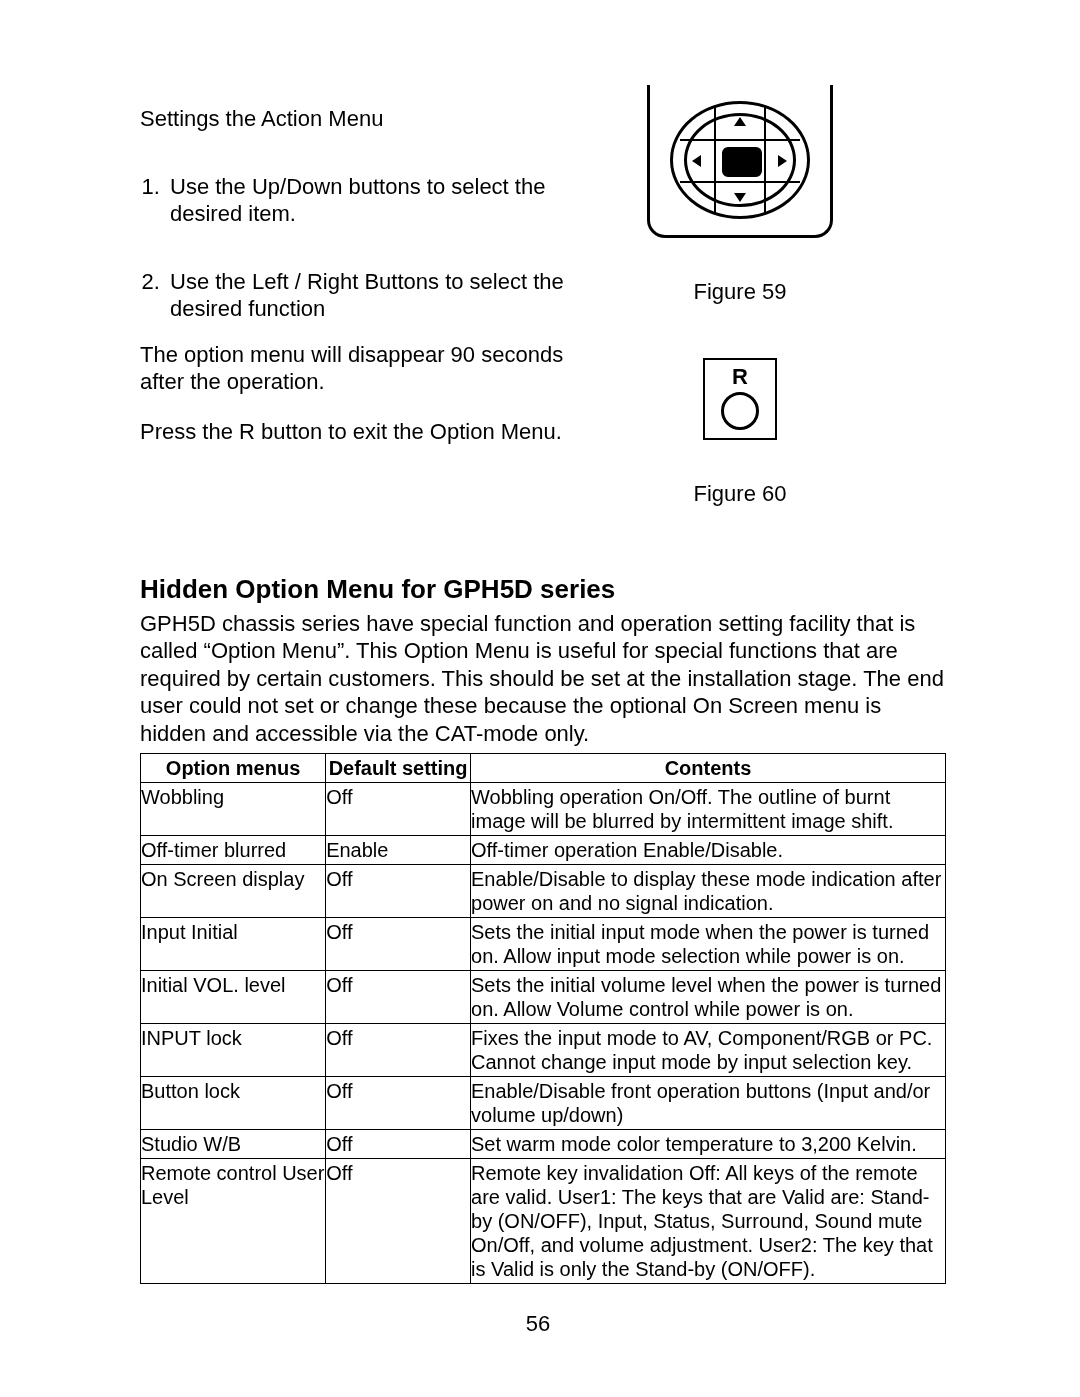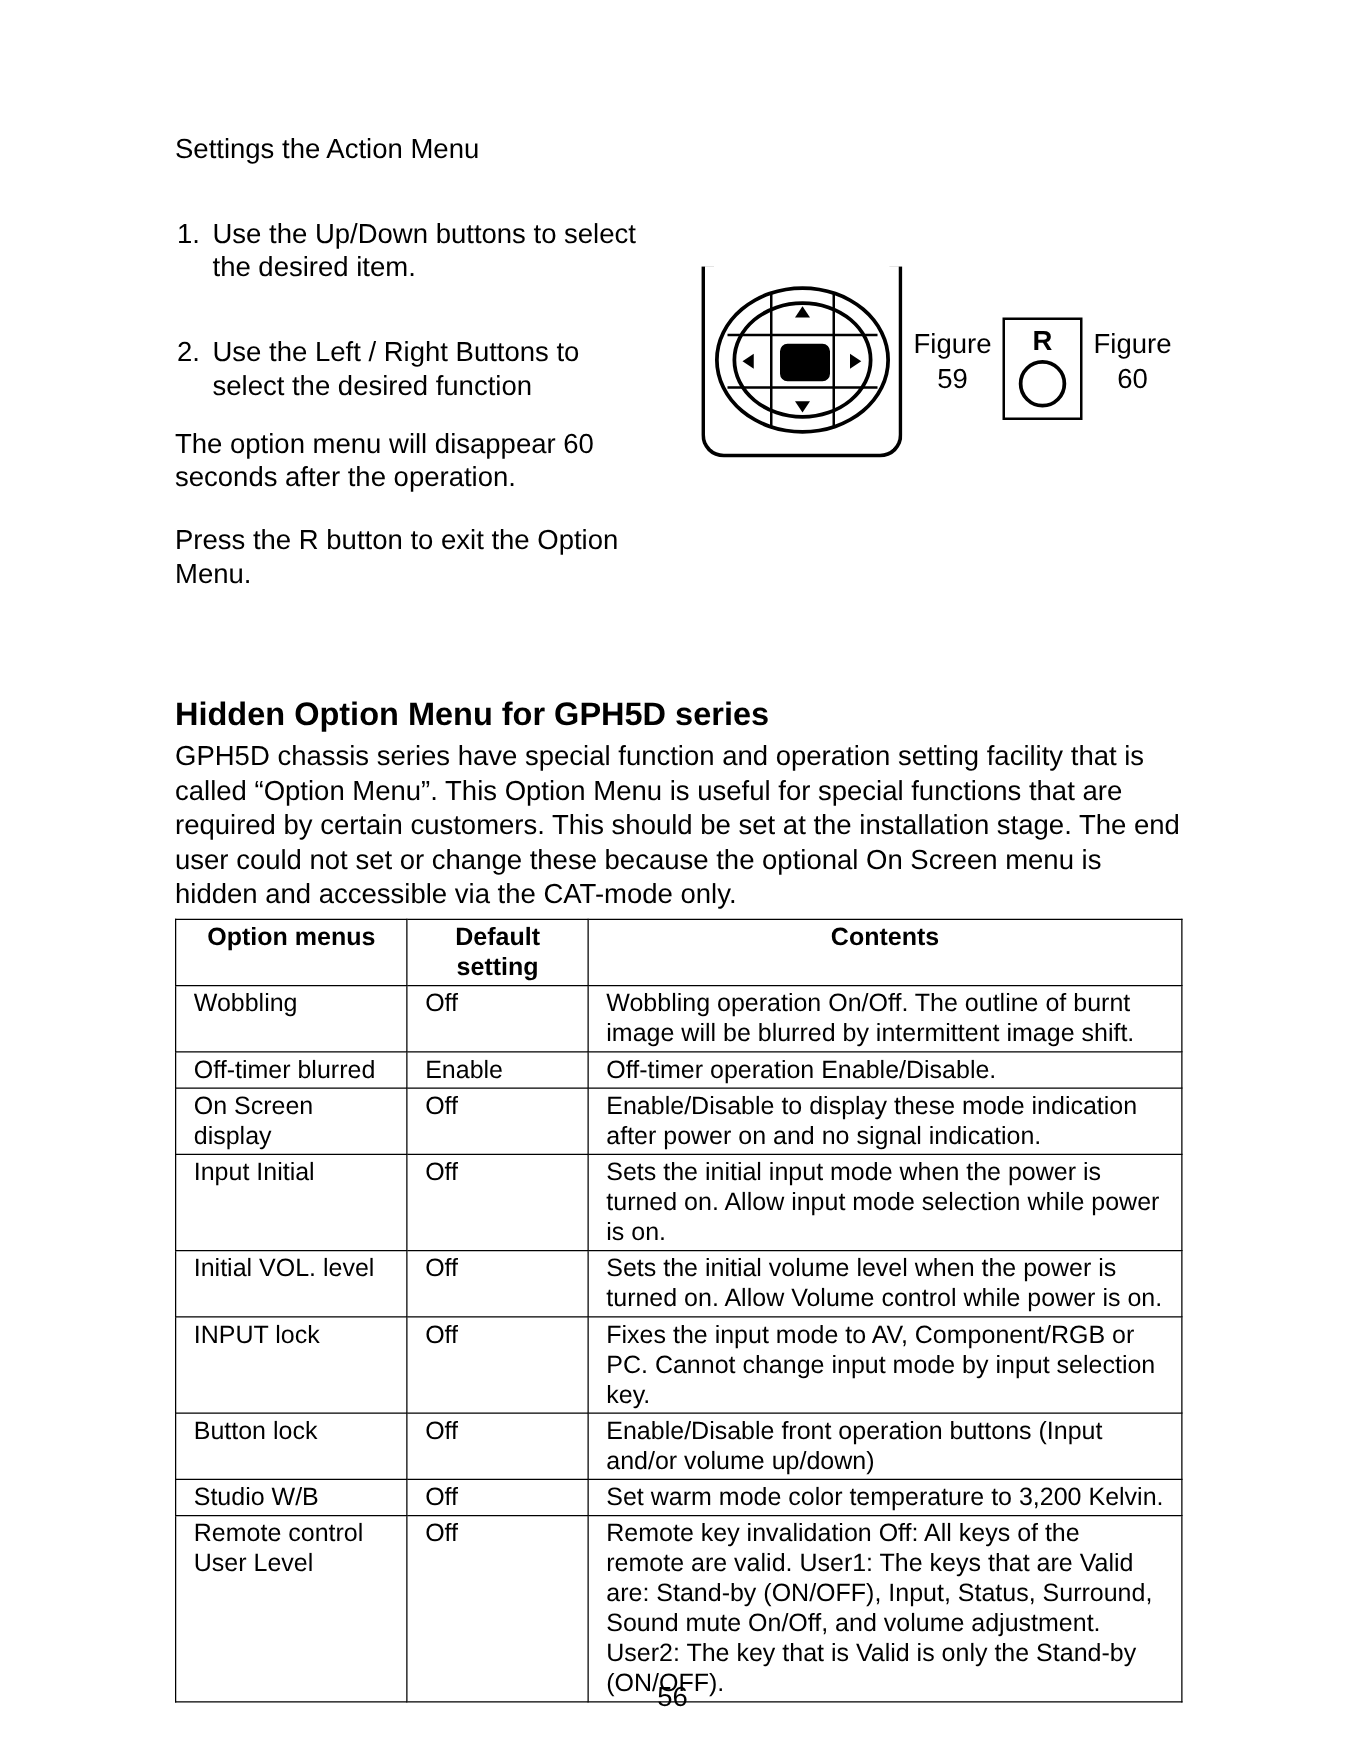--- a/index.html
+++ b/index.html
@@ -23,23 +23,24 @@
     flex-direction: row;
     gap: 40px;
   }
   .left-col {
     flex: 1 1 auto;
     max-width: 460px;
   }
   .right-col {
     flex: 0 0 200px;
     display: flex;
-    flex-direction: row;
+    flex-direction: column;
     align-items: center;
     margin-top: -20px;
+    gap: 36px;
   }
   .intro-heading {
     margin: 0 0 4px 0;
   }
   ol.steps {
     margin: 0 0 18px 0;
     padding-left: 26px;
   }
   ol.steps li {
     margin-bottom: 2px;
@@ -66,21 +67,21 @@
   }
   table.option-table {
     border-collapse: collapse;
     width: 100%;
     table-layout: fixed;
     font-size: 20px;
   }
   table.option-table th,
   table.option-table td {
     border: 1px solid #000;
-    padding: 2px 14px;
+    padding: 2px 0;
     vertical-align: top;
     text-align: left;
     line-height: 1.2;
   }
   table.option-table th {
     font-weight: bold;
     text-align: center;
   }
   table.option-table col.col1 { width: 23%; }
   table.option-table col.col2 { width: 18%; }
@@ -183,21 +184,21 @@
 
 <div class="page">
 
   <div class="top-cols">
     <div class="left-col">
       <p class="intro-heading">Settings the Action Menu</p>
       <ol class="steps">
         <li>Use the Up/Down buttons to select the desired item.</li>
         <li>Use the Left / Right Buttons to select the desired function</li>
       </ol>
-      <p class="para">The option menu will disappear 60 seconds after the operation.</p>
+      <p class="para">The option menu will disappear 90 seconds after the operation.</p>
       <p class="para">Press the R button to exit the Option Menu.</p>
     </div>
 
     <div class="right-col">
 
       <div class="remote-frame">
         <div class="dpad-shell">
           <div class="ellipse e1"></div>
           <div class="ellipse e2"></div>
           <div class="vline-l"></div>

